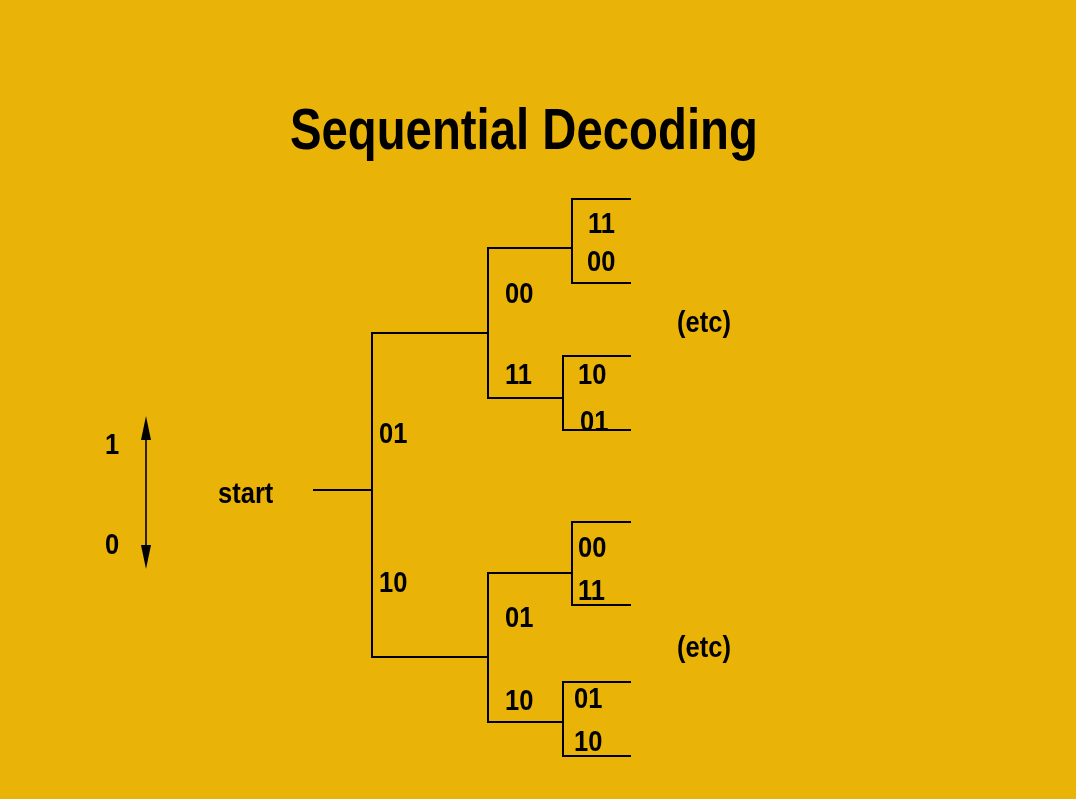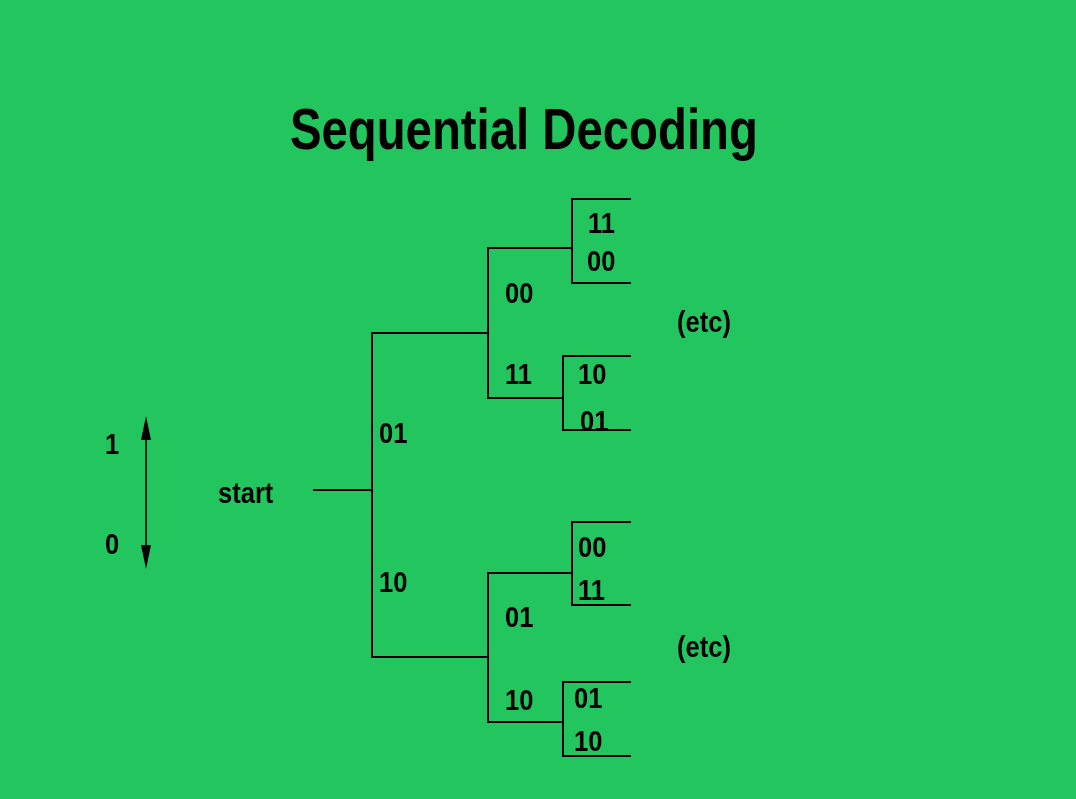--- a/index.html
+++ b/index.html
@@ -4,21 +4,21 @@
 <style>
   html, body {
     margin: 0;
     padding: 0;
     background: #ffffff;
   }
   #slide {
     position: relative;
     width: 1076px;
     height: 799px;
-    background: #22c55e;
+    background: #eab308;
     overflow: hidden;
     font-family: "Liberation Sans", "DejaVu Sans", sans-serif;
     color: #000000;
   }
   .hline, .vline {
     position: absolute;
     background: #000000;
   }
   .hline { height: 2px; }
   .vline { width: 2px; }

